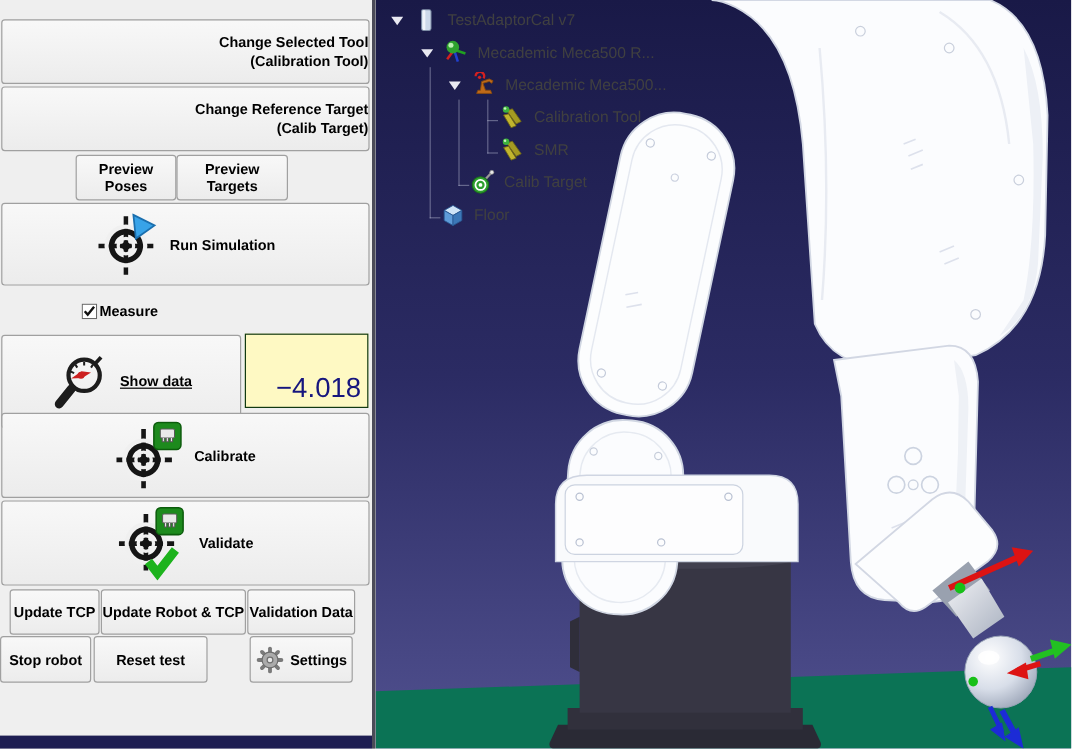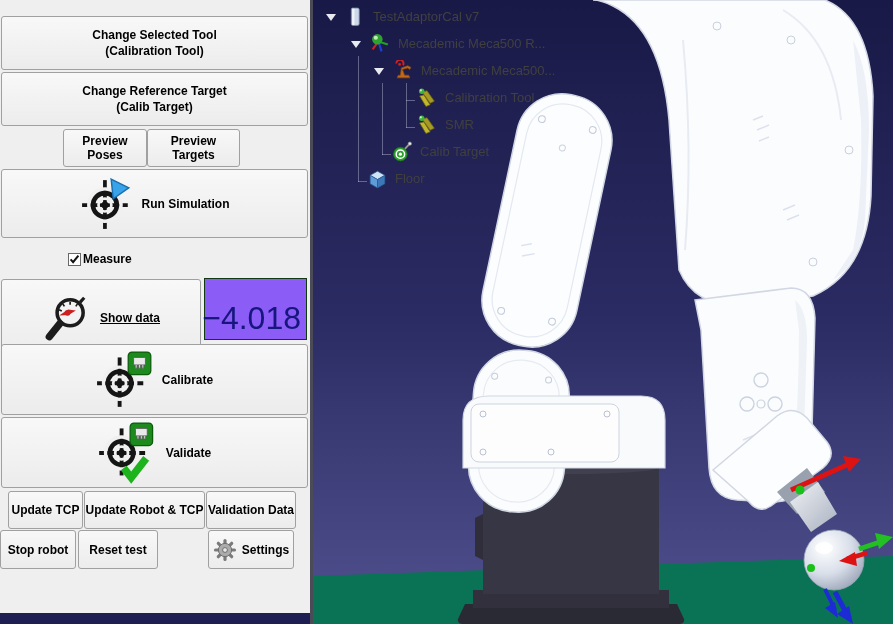--- a/index.html
+++ b/index.html
@@ -12,25 +12,25 @@
                 border-right:3px solid #4b4b58; flex:0 0 auto; }
   .titlebar { position:absolute; left:0; top:0; width:310px; height:15px;
               background:#e9e9e9; border-bottom:1px solid #9f9f9f;
               display:flex; align-items:center; font-size:11px; color:#000; padding-left:4px; }
   .titlebar .tb-title { flex:1 1 auto; white-space:nowrap; }
   .tb-btn { width:16px; height:13px; display:flex; align-items:center; justify-content:center;
             color:#333; font-size:10px; cursor:default; margin-right:4px; }
   .btn { position:absolute; display:flex; align-items:center; justify-content:center;
          background:linear-gradient(#f8f8f8,#ececec); border:1px solid #a0a0a0;
          border-radius:3px; font-weight:600; font-size:12px; color:#000; gap:8px; }
-  .btn.two-line { flex-direction:column; gap:0; line-height:16px; }
+  .btn.two-line { flex-direction:column; gap:0; line-height:16px;align-items:flex-end; }
   .green-display { position:absolute; left:204px; top:278px; width:103px; height:62px;
-                   background:#8b5cf6; border:1px solid #123a12;
+                   background:#fef9c3; border:1px solid #123a12;
                    display:flex; align-items:flex-end; justify-content:flex-end;
-                   font-size:32px; color:#16167e; padding:1px 5px 2px 0; }
+                   font-size:23px; color:#16167e; padding:1px 5px 2px 0; }
   .checkbox-row { position:absolute; left:68px; top:250px; height:18px;
                   display:flex; align-items:center; gap:2px; font-weight:600; font-size:12px; }
   .navy-strip { position:absolute; left:0; bottom:0; width:310px; height:11px; background:#1e1e52; }
 
   
   .viewport { position:relative; width:580px; height:624px; flex:0 0 auto; overflow:hidden; }
   .scene-svg { position:absolute; left:0; top:0; }
 
   
   .tree { position:absolute; left:6px; top:3px; z-index:5; color:#404040; font-size:13px; }
@@ -157,21 +157,21 @@
     <button class="btn" style="left:84px; top:491px; width:121px; height:38px;">
       <span>Update Robot &amp; TCP</span>
     </button>
     <button class="btn" style="left:206px; top:491px; width:90px; height:38px;">
       <span>Validation Data</span>
     </button>
 
     <button class="btn" style="left:0px; top:530px; width:76px; height:39px;">
       <span>Stop robot</span>
     </button>
-    <button class="btn" style="left:78px; top:530px; width:80px; height:39px;text-align:right;">
+    <button class="btn" style="left:78px; top:530px; width:95px; height:39px;text-align:right;">
       <span>Reset test</span>
     </button>
     <button class="btn" style="left:208px; top:530px; width:86px; height:39px; gap:5px;">
       <span>
         <svg width="24" height="24" viewBox="0 0 24 24">
           <g stroke="#7a7a7a" stroke-width="3.2" stroke-linecap="round">
             <line x1="12" y1="2.5" x2="12" y2="6"></line>
               <line x1="12" y1="18" x2="12" y2="21.5"></line>
             <line x1="2.5" y1="12" x2="6" y2="12"></line>
               <line x1="18" y1="12" x2="21.5" y2="12"></line>

